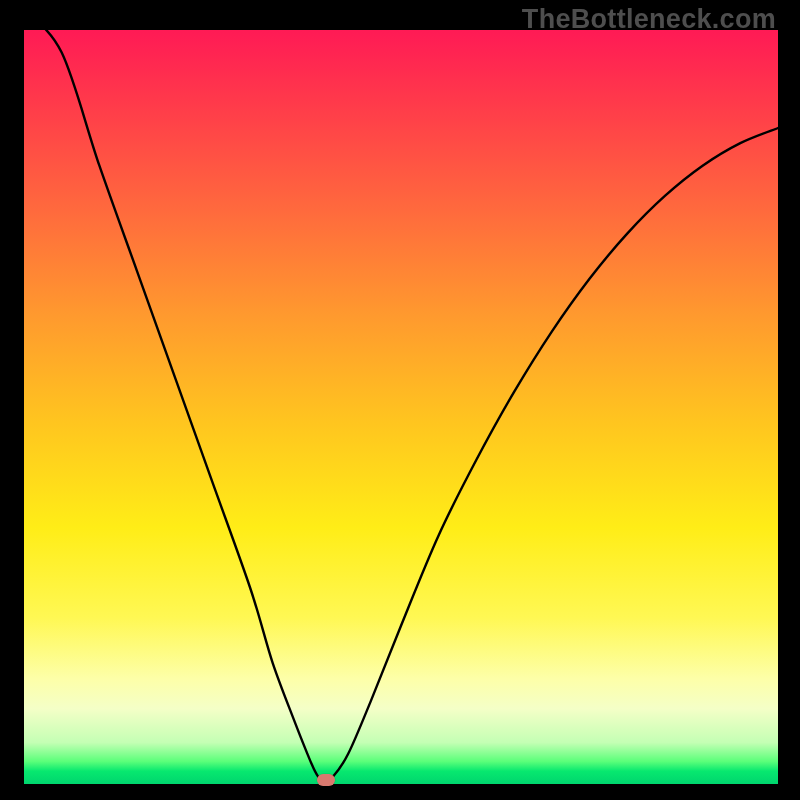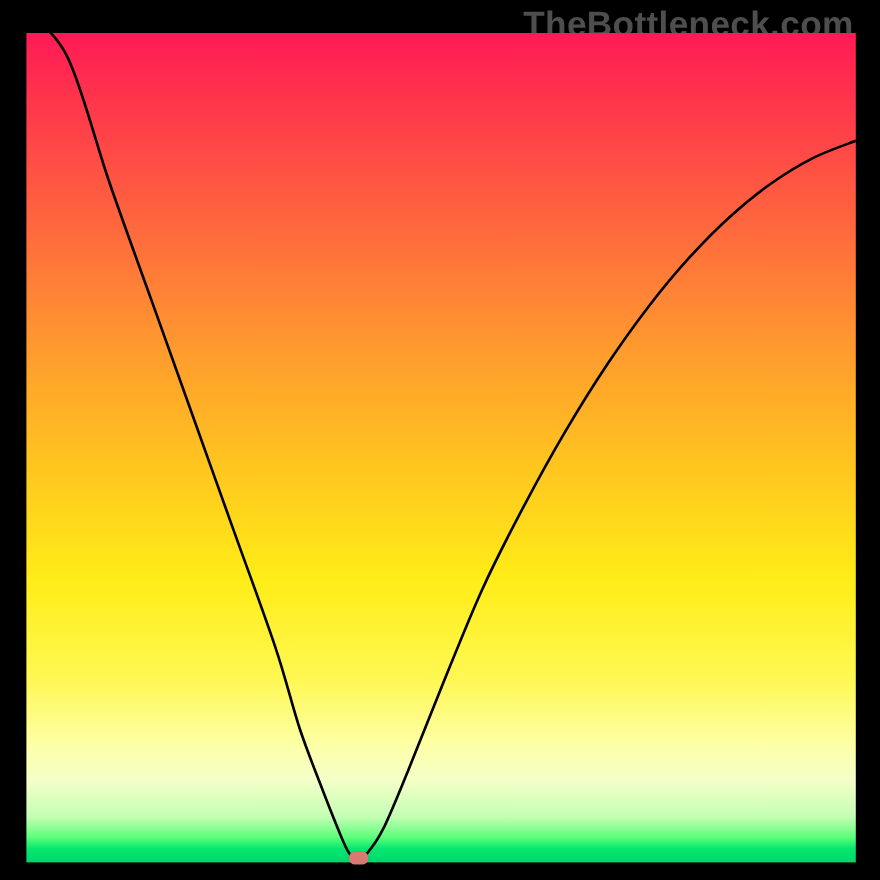--- a/index.html
+++ b/index.html
@@ -15,21 +15,21 @@
     position: relative;
     width: 800px;
     height: 800px;
     background: #000;
   }
   .watermark {
     position: absolute;
     top: 4px;
     right: 24px;
     color: #4e4e4e;
-    font-size: 32px;
+    font-size: 27px;
     font-weight: 600;
     letter-spacing: 0.3px;
     user-select: none;
   }
   .plot {
     position: absolute;
     left: 24px;
     top: 30px;
     width: 754px;
     height: 754px;

